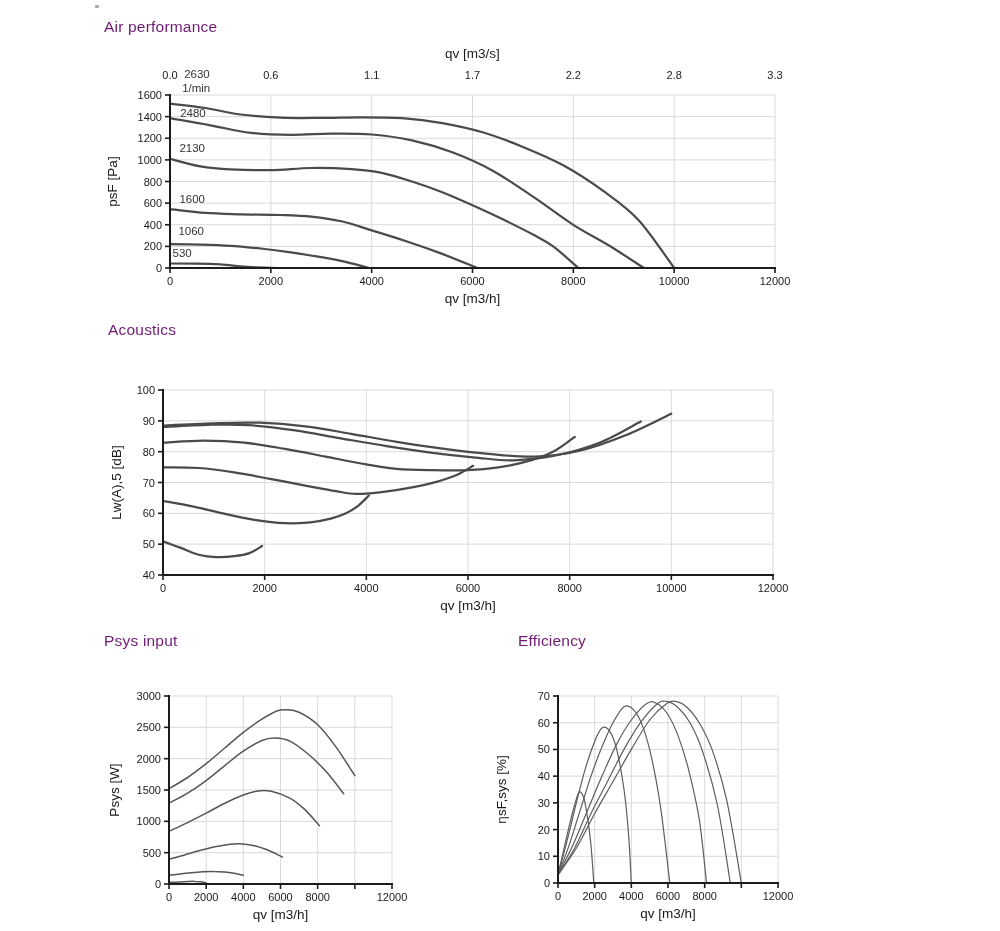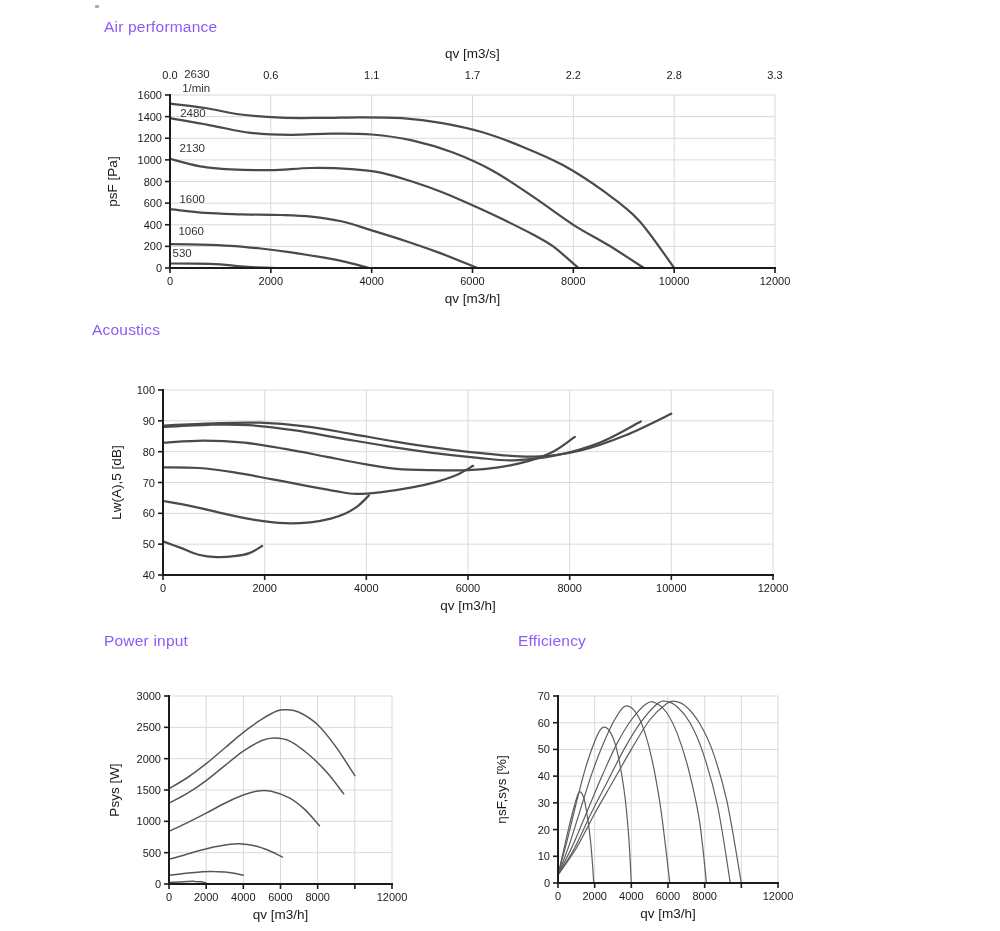--- a/index.html
+++ b/index.html
@@ -7,21 +7,21 @@
     width:1000px;height:931px;
     background:#ffffff;
     font-family:"Liberation Sans", sans-serif;
     position:relative;
     overflow:hidden;
   }
   .sec-title{
     position:absolute;
     font-size:15.5px;
     line-height:20px;
-    color:#8b5cf6;
+    color:#701a75;
     font-weight:400;
     letter-spacing:.2px;
     white-space:nowrap;
   }
   svg.chart{position:absolute;overflow:visible;}
   .corner-mark{
     position:absolute;left:95px;top:5px;width:4px;height:3px;
     background:#a8a8a8;border-radius:1px;
   }
 </style>
@@ -117,21 +117,21 @@
       <text x="96.97291666666666" y="35.69999999999999" text-anchor="middle">2630</text>
       <text x="96.21666666666667" y="49.9725" text-anchor="middle">1/min</text>
       <text x="92.99" y="75.165625" text-anchor="middle">2480</text>
       <text x="92.18333333333334" y="109.981875" text-anchor="middle">2130</text>
       <text x="92.18333333333334" y="161.016875" text-anchor="middle">1600</text>
       <text x="91.175" y="193.021875" text-anchor="middle">1060</text>
       <text x="82.1" y="215.1875" text-anchor="middle">530</text>
     </g>
   </svg>
 
-<div class="sec-title" style="left:92px;top:320px">Acoustics</div>
+<div class="sec-title" style="left:108px;top:320px">Acoustics</div>
 <svg class="chart" style="left:100px;top:368px" width="700" height="250">
     <defs>
       <clipPath id="clip-acoustics">
         <rect x="61" y="20" width="614" height="188.5"></rect>
       </clipPath>
     </defs>
     <g stroke="#d9d9d9" stroke-width="1">
       <line x1="164.66666666666666" y1="22" x2="164.66666666666666" y2="207"></line>
       <line x1="266.3333333333333" y1="22" x2="266.3333333333333" y2="207"></line>
       <line x1="368" y1="22" x2="368" y2="207"></line>
@@ -186,21 +186,21 @@
       <text x="266.3333333333333" y="224" text-anchor="middle">4000</text>
       <text x="368" y="224" text-anchor="middle">6000</text>
       <text x="469.66666666666663" y="224" text-anchor="middle">8000</text>
       <text x="571.3333333333334" y="224" text-anchor="middle">10000</text>
       <text x="673" y="224" text-anchor="middle">12000</text>
     </g>
     <text x="368" y="242" text-anchor="middle" fill="#1a1a1a" font-size="13.5px">qv [m3/h]</text>
     <text transform="translate(21,114.5) rotate(-90)" text-anchor="middle" fill="#1a1a1a" font-size="13.5px">Lw(A),5 [dB]</text>
   </svg>
 
-<div class="sec-title" style="left:104px;top:631px">Power input</div>
+<div class="sec-title" style="left:104px;top:631px">Psys input</div>
 <svg class="chart" style="left:100px;top:656px" width="312" height="275">
     <defs>
       <clipPath id="clip-power-input">
         <rect x="67" y="38" width="227" height="191.5"></rect>
       </clipPath>
     </defs>
     <g stroke="#d9d9d9" stroke-width="1">
       <line x1="106.16666666666666" y1="40" x2="106.16666666666666" y2="228"></line>
       <line x1="143.33333333333331" y1="40" x2="143.33333333333331" y2="228"></line>
       <line x1="180.5" y1="40" x2="180.5" y2="228"></line>

